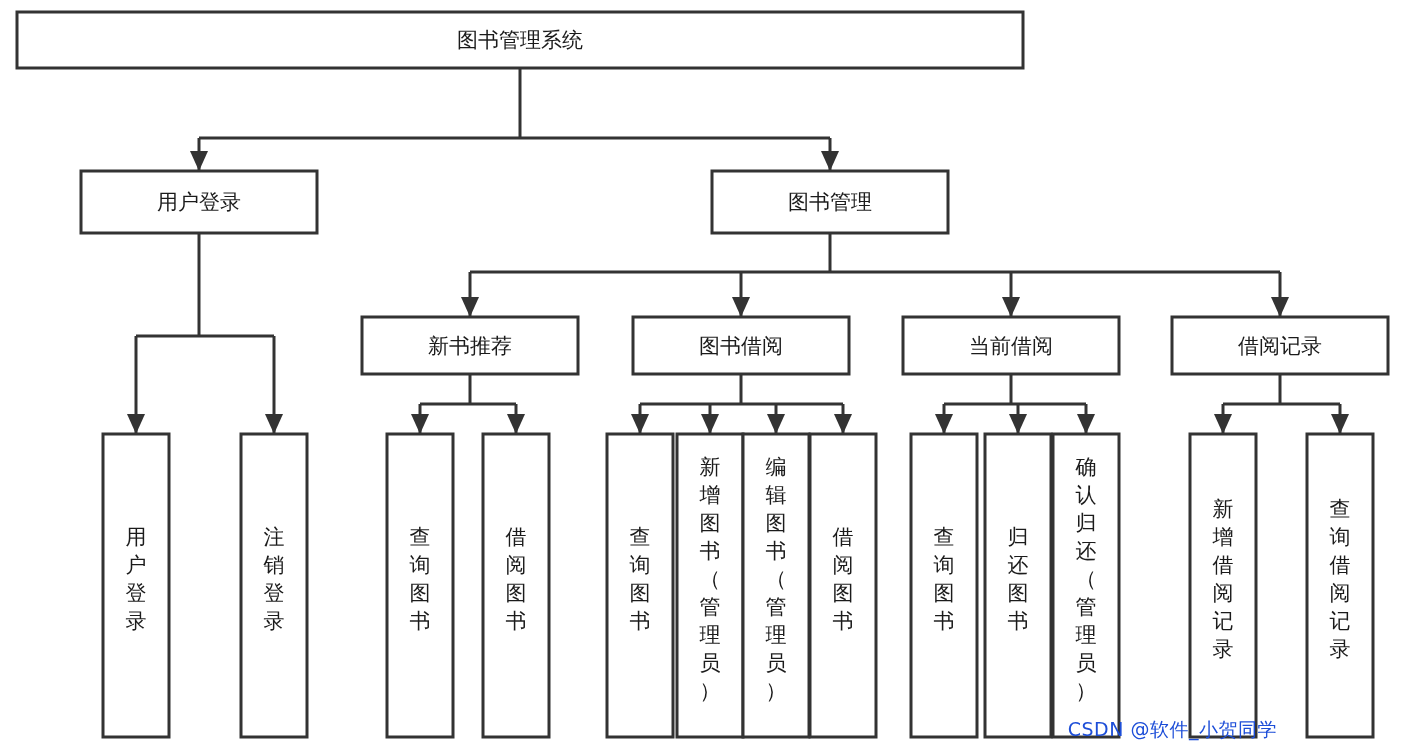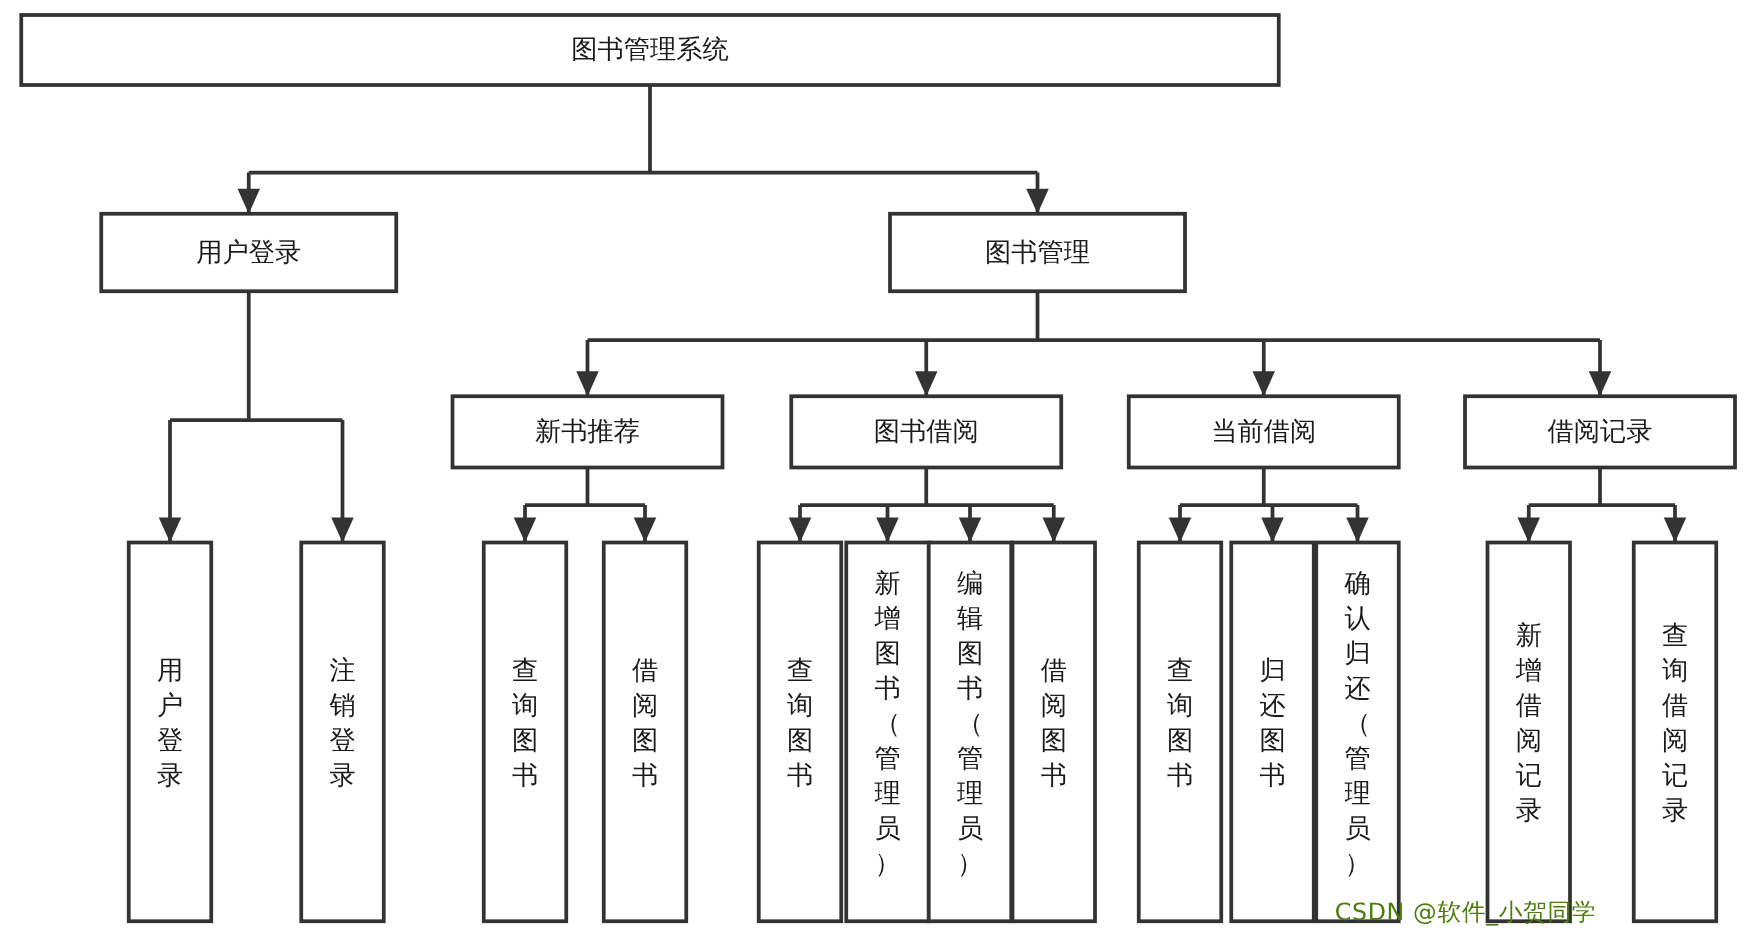--- a/index.html
+++ b/index.html
@@ -52,21 +52,21 @@
   .arrow-head {
     fill: #333333;
     stroke: none;
   }
   .watermark {
     position: absolute;
     right: 6px;
     bottom: 4px;
     font-family: "DejaVu Sans", "Liberation Sans", sans-serif;
     font-size: 19px;
-    color: #4d7c0f;
+    color: #1d4ed8;
     letter-spacing: 0.5px;
     white-space: nowrap;
     pointer-events: none;
   }
 </style>
 </head>
 <body>
 
 <div id="diagram-root">
   <svg class="canvas" viewBox="0 0 1405 747">

